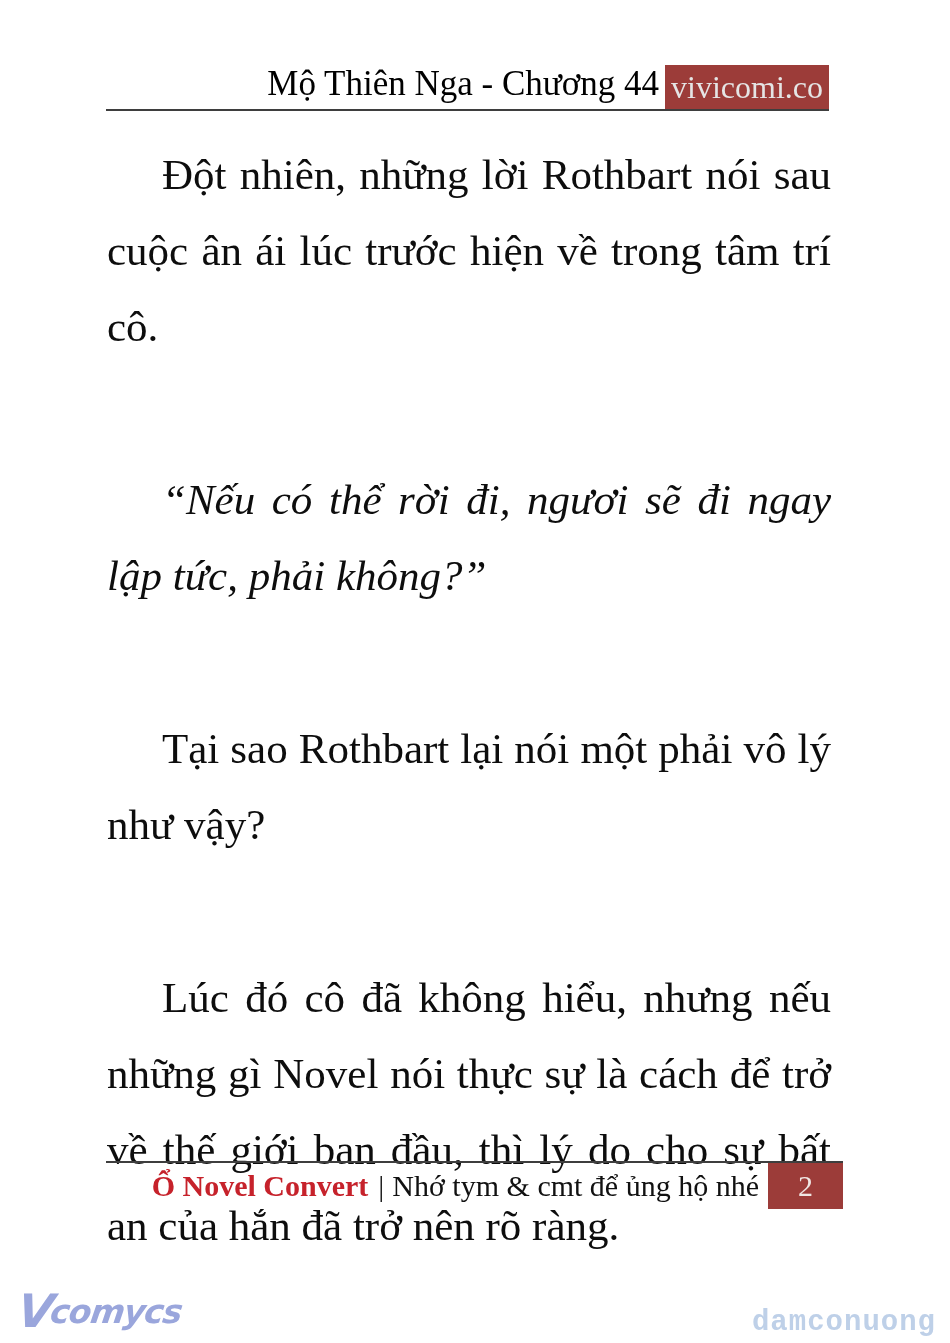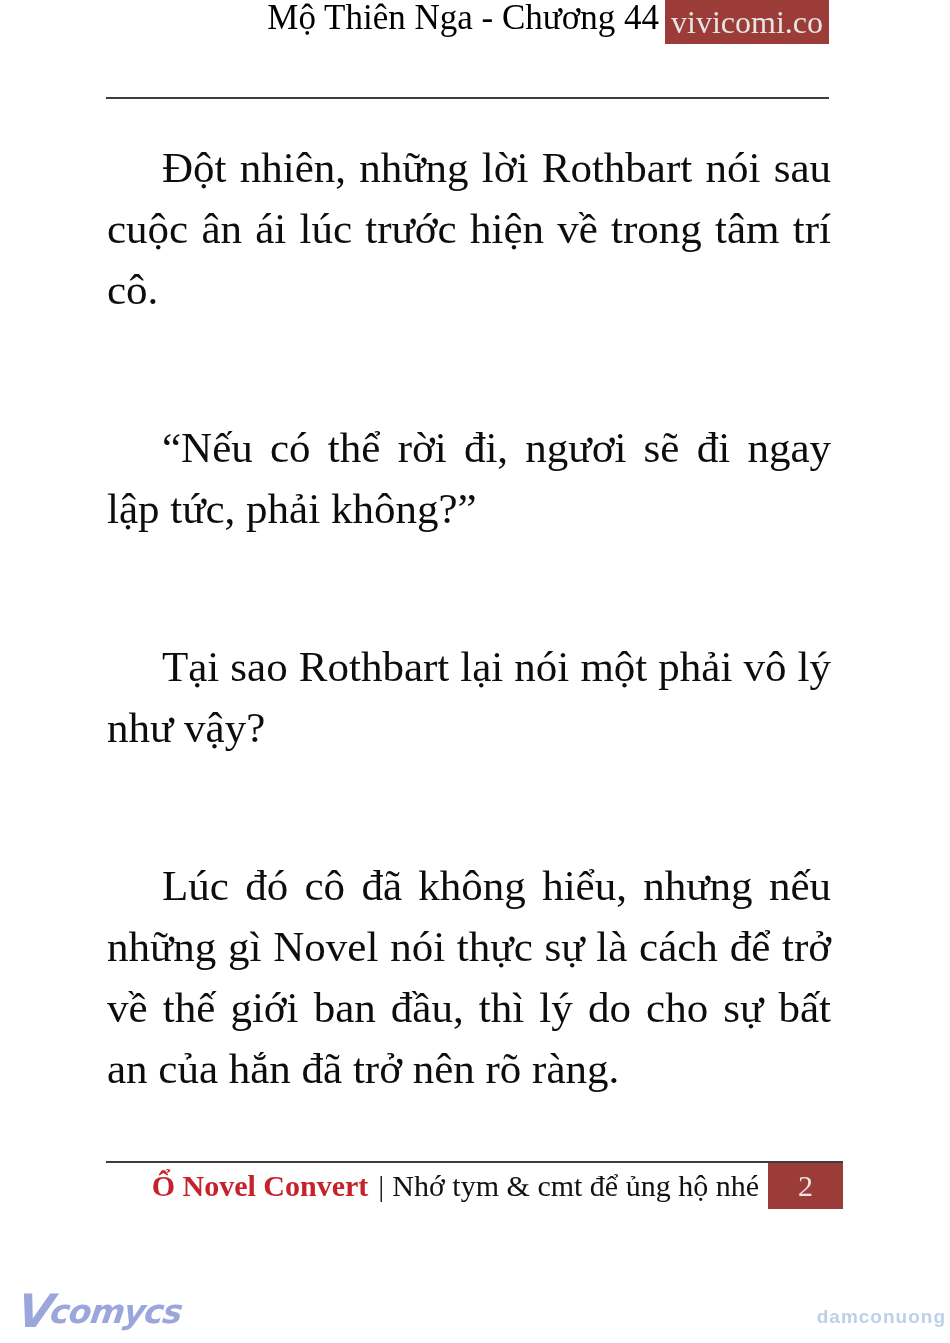--- a/index.html
+++ b/index.html
@@ -10,25 +10,26 @@
     background: #ffffff;
     overflow: hidden;
     font-family: "Liberation Serif", serif;
     color: #0d0d0d;
   }
 
   
   .header {
     position: absolute;
     left: 106px;
-    top: 0;
+    top: 12px;
     width: 723px;
     height: 97px;
     border-bottom: 2px solid var(--rule, #3e3e3e);
     display: flex;
+    align-items: flex-end;
     justify-content: flex-end;
   }
   .header-title {
     font-size: 35px;
     line-height: 1;
     padding-bottom: 8px;
     margin-right: 6px;
     white-space: nowrap;
     color: #000;
   }
@@ -47,26 +48,26 @@
   
   .content {
     position: absolute;
     left: 107px;
     top: 98px;
     width: 724px;
   }
   .content p {
     margin: 0 0 97px 0;
     font-size: 43px;
-    line-height: 61px;
+    line-height: 76px;
     text-align: justify;
     text-indent: 55px;
   }
   .content p:first-child { margin-top: 39px; }
-  .content p.italic { }
+  .content p.italic { font-style: italic; }
 
   
   .footer {
     position: absolute;
     left: 106px;
     top: 1161px;
     width: 737px;
     border-top: 2px solid var(--rule, #3e3e3e);
     display: flex;
     justify-content: flex-end;
@@ -108,25 +109,25 @@
     white-space: nowrap;
   }
   .wm-left .wm-v {
     font-size: 46px;
     line-height: 1;
     vertical-align: -4px;
     margin-right: -2px;
   }
   .wm-right {
     position: absolute;
-    right: 4px;
+    right: 14px;
     top: 1306px;
-    font-family: Liberation Sans, sans-serif;
+    font-family: Liberation Mono, monospace;
     font-weight: bold;
-    font-size: 19px;
+    font-size: 29px;
     letter-spacing: 1px;
     color: var(--wm-right, #bed0e8);
     text-shadow: 0 0 2px #ffffff, 0 0 5px #ffffff;
     white-space: nowrap;
   }
 </style>
 </head>
 <body>
 
 <div class="page">

